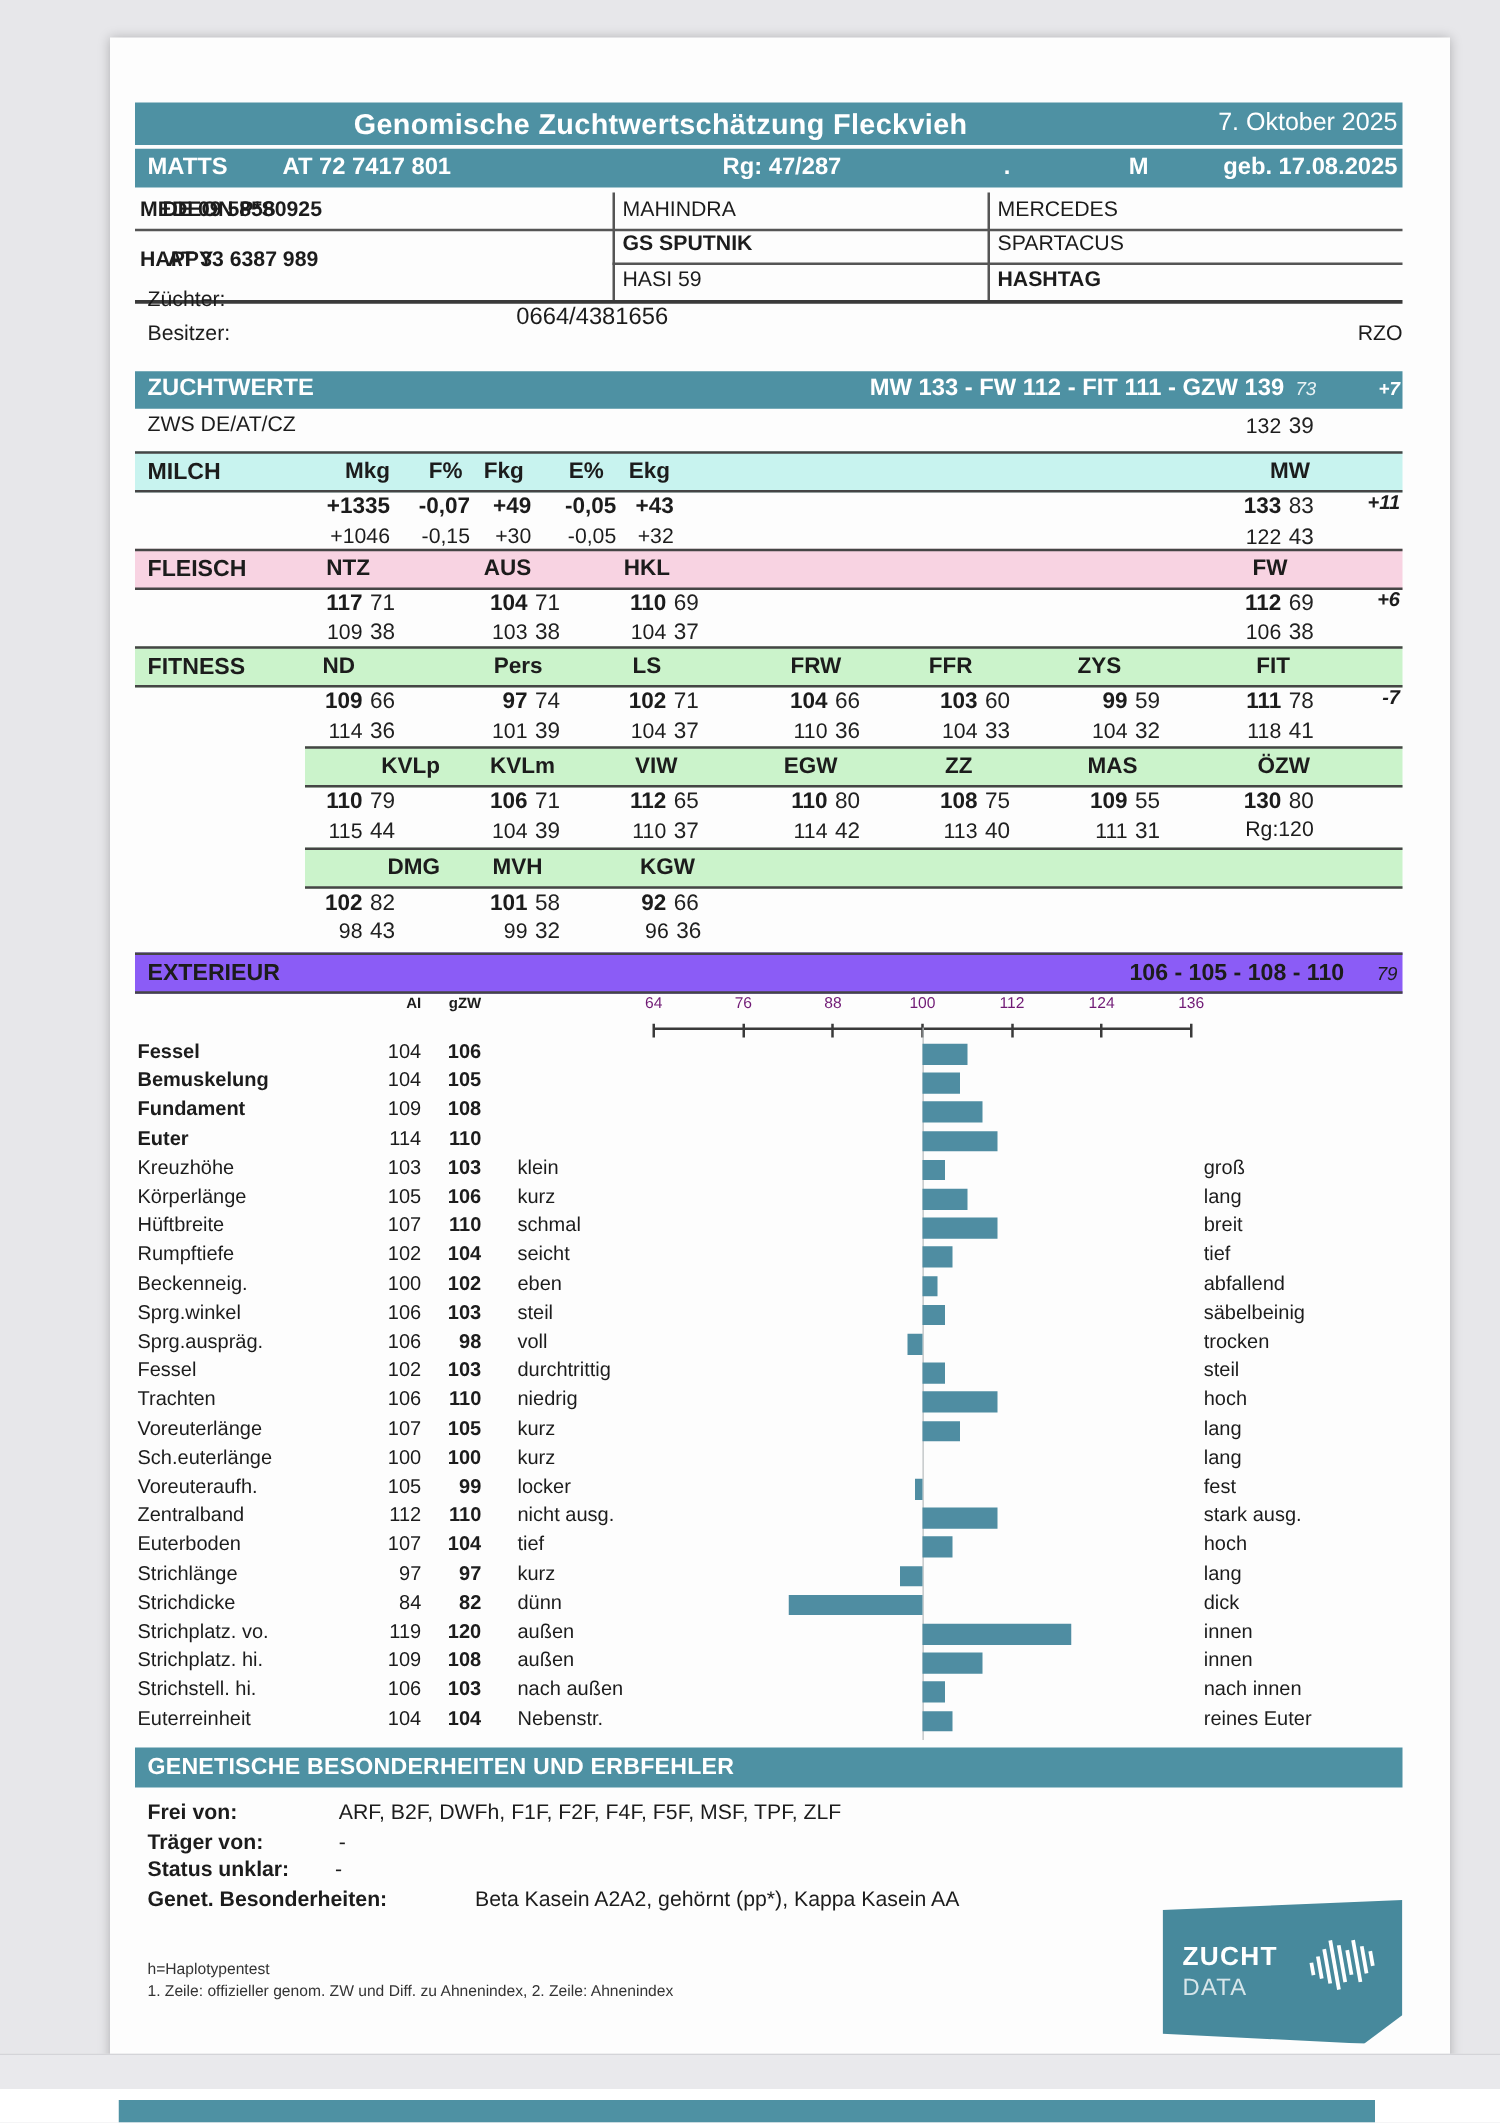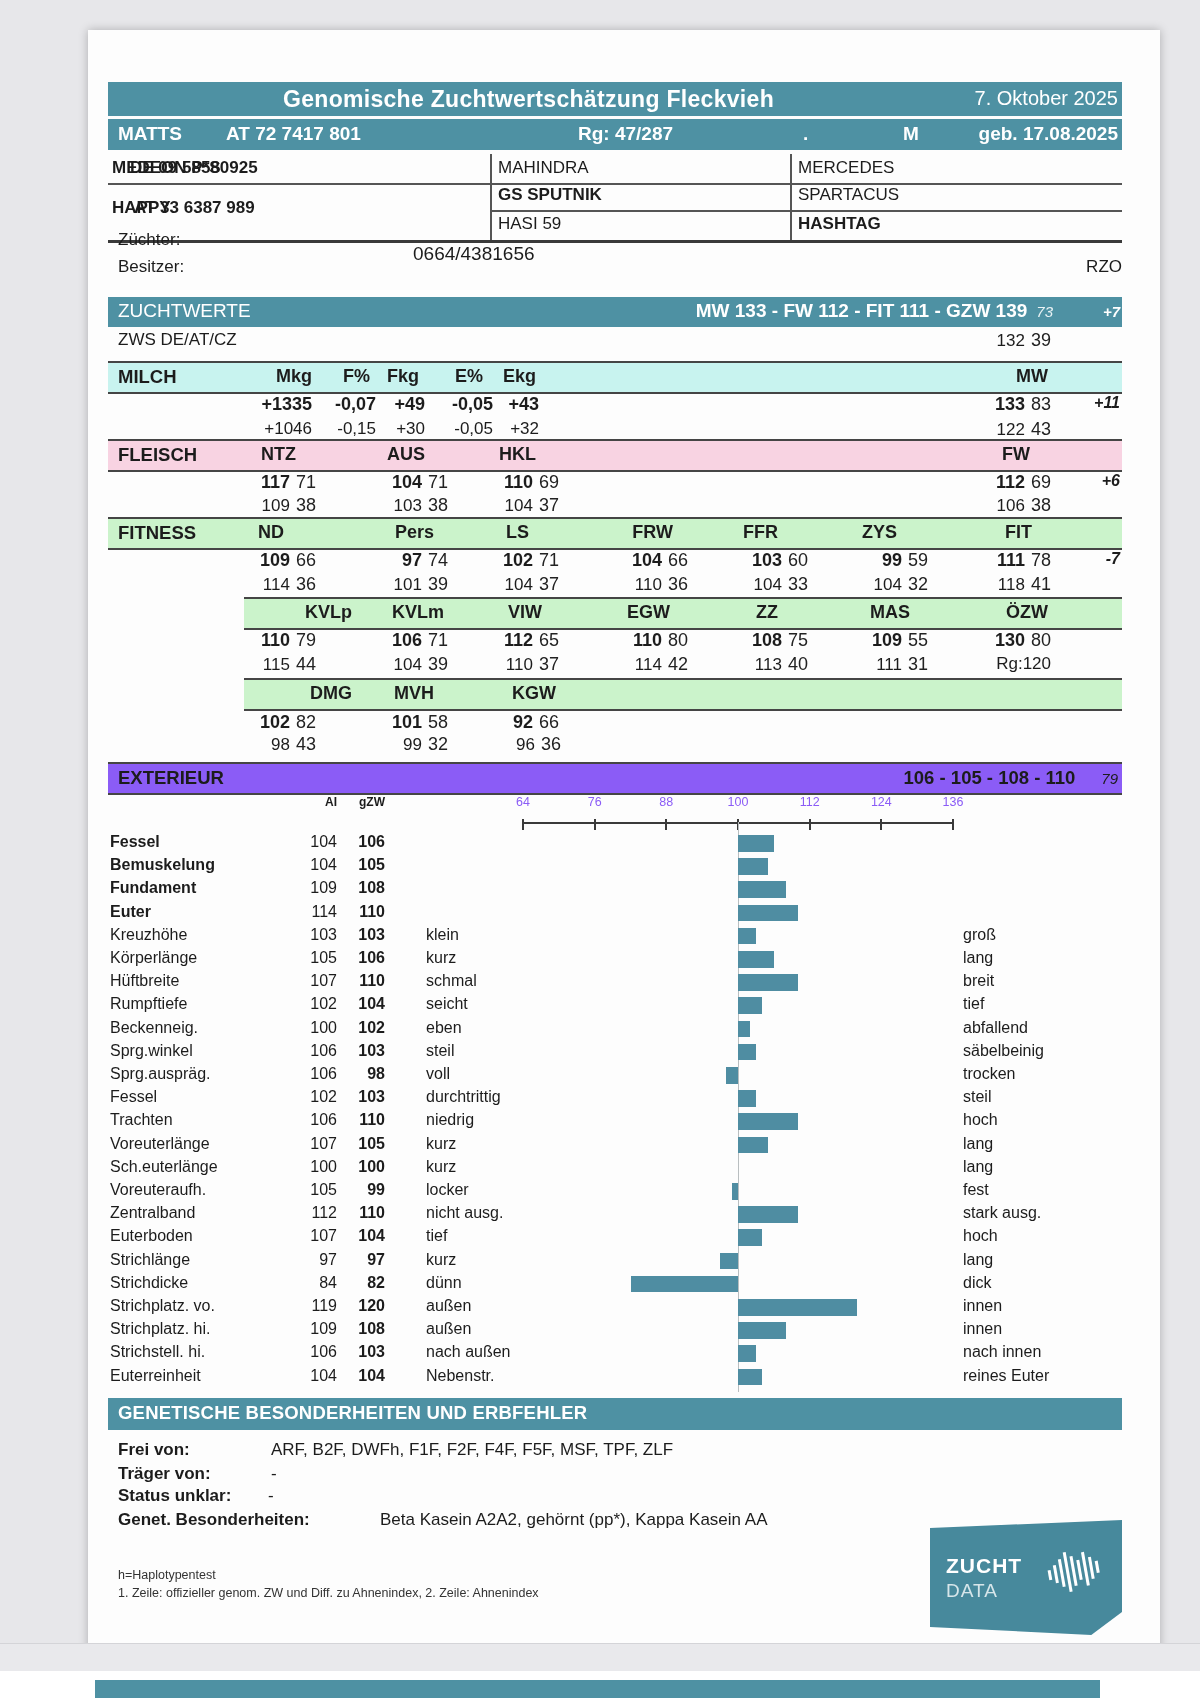--- a/index.html
+++ b/index.html
@@ -18,21 +18,21 @@
   .ped{top:124px;height:86px;border-bottom:3px solid #3a3a3a;font-size:17px}
   .ped .vline{position:absolute;top:0;width:2px;height:100%;background:#555}
   .ped .hline{position:absolute;height:2px;background:#555}
   .ped span{position:absolute;white-space:nowrap}
   .b{font-weight:700}
   
   .own{top:198px;height:56px;font-size:17px}
   .own span{position:absolute;white-space:nowrap}
   
   .zwbar{top:267px;height:30px}
-  .zwbar .lab{position:absolute;left:10px;top:3px;font-size:19px;font-weight:400}
+  .zwbar .lab{position:absolute;left:10px;top:3px;font-size:19px;font-weight:700}
   .zw-grp{position:absolute;right:69px;top:3px;display:flex;gap:9px;align-items:baseline}
   .zw-sum{font-size:19px;font-weight:700}
   .zw-rel{font-style:italic;font-size:15px;color:#eaf3f5}
   .zw-diff{position:absolute;right:2px;top:6px;font-style:italic;font-weight:700;font-size:15px}
   
   .band{height:29px;border-top:2px solid #454545;border-bottom:2px solid #454545}
   .cyan{background:#c8f3ef}.pink{background:#f8d3e2}.green{background:#cbf3cb}.gray{background:#8b5cf6}
   .band .lab{position:absolute;left:10px;top:3px;font-size:18.5px;font-weight:700}
   .hn{position:absolute;top:3px;font-size:18px;font-weight:700;white-space:nowrap}
   .row{position:absolute;left:20px;width:1014px}
@@ -44,29 +44,29 @@
   .pr{font-size:18px;color:#222}
   .diff{position:absolute;font-style:italic;font-weight:700;font-size:16px;right:2px}
   .zwsrow{top:300px;height:26px;font-size:17px}
   
   .extgrp{position:absolute;right:4px;top:3px;display:flex;gap:26px;align-items:baseline}
   .ext-sum{font-size:18.5px;font-weight:700}
   .ext-rel{font-style:italic;font-size:15px}
   
   .chartwrap{top:765px;height:600px}
   .chead{position:absolute;top:0;font-weight:700;font-size:12px;white-space:nowrap}
-  .scale-num{position:absolute;top:0;width:30px;text-align:center;font-size:12.5px;color:#8b5cf6}
+  .scale-num{position:absolute;top:0;width:30px;text-align:center;font-size:12.5px;color:#701a75}
   .axis{position:absolute;left:415px;top:27px;width:430px;height:0;border-top:2px solid #3a3a3a}
   .tick{position:absolute;top:-5px;width:2px;height:11px;background:#3a3a3a}
   .vline100{position:absolute;left:630px;top:27px;width:1px;height:570px;background:#b9bec0}
   .trow{position:absolute;left:0;width:100%;height:23.2px}
   .trow>span{position:absolute;top:1px;white-space:nowrap;font-size:16px}
   .tname{left:2px}.tb{font-weight:700}
   .tai{right:785px}.tgzw{right:737px;font-weight:700}
-  .tlow{left:318px;font-size:15.5px}.thigh{left:855px;font-size:15.5px}
+  .tlow{left:306px;font-size:15.5px}.thigh{left:855px;font-size:15.5px}
   .tbar{position:absolute;top:3px;height:16.5px;background:#4f8da2}
   
   .genbar{top:1368px;height:32px}
   .genbar .lab{position:absolute;left:10px;top:4px;font-size:18.5px;font-weight:700;letter-spacing:.2px}
   .grow{height:22px;font-size:17px}
   .grow .gl{position:absolute;left:10px;font-weight:700;white-space:nowrap}
   .grow .gv{position:absolute;white-space:nowrap}
   
   .fnote{font-size:12.5px;color:#333;white-space:nowrap}
   .logo{position:absolute;left:842px;top:1490px;width:192px;height:115px}

